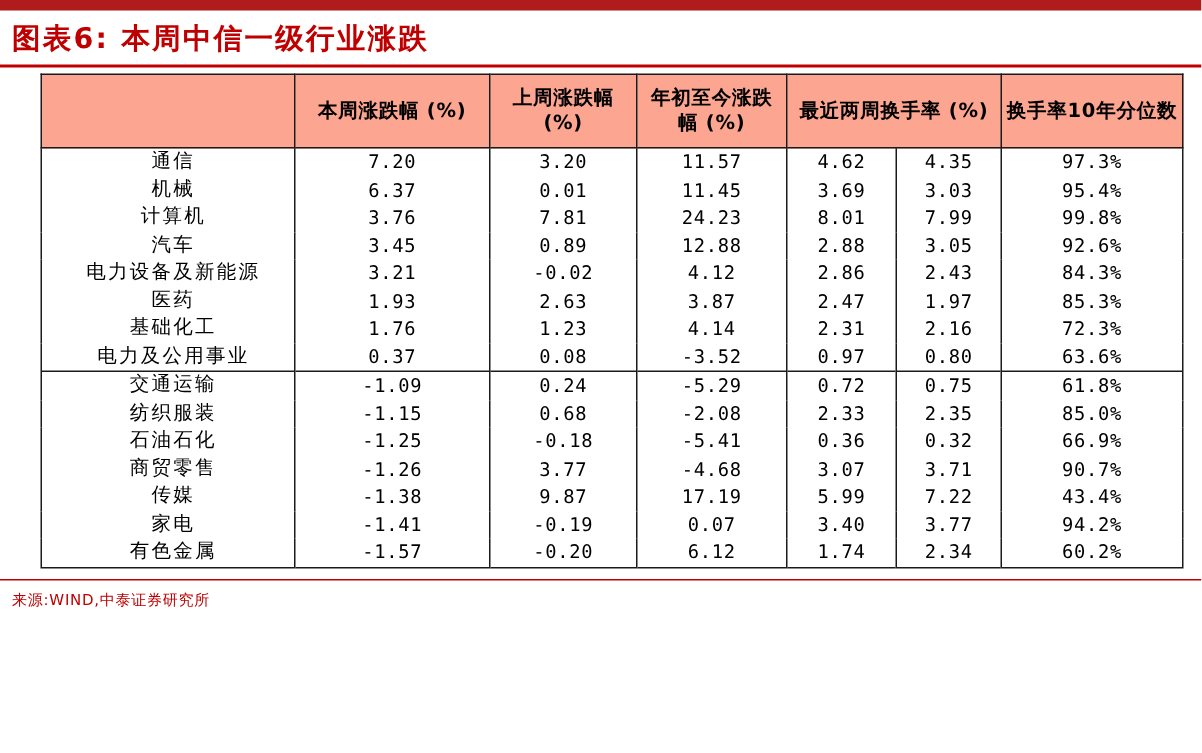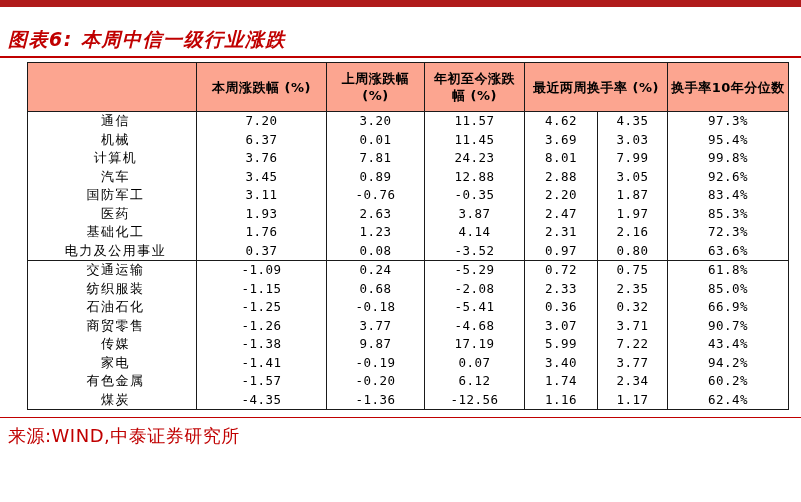--- a/index.html
+++ b/index.html
@@ -10,23 +10,23 @@
   }
   *{margin:0;padding:0;box-sizing:border-box;}
   html,body{background:#ffffff;}
   body{
     width:801px;height:502px;position:relative;overflow:hidden;
     font-family:"DejaVu Sans","Liberation Sans",sans-serif;
     color:#000;
   }
   .top-bar{width:801px;height:7px;background:var(--topbar);}
   .figure-title{
-    margin:19px 0 0 8px;
+    margin:6px 0 0 8px;
     color:var(--accent);
-    font-size:19px;font-weight:bold;font-style:italic;
+    font-size:19px;font-weight:bold;
     letter-spacing:1.5px;line-height:26px;
   }
   .title-rule{margin-top:4px;border-top:2px solid var(--accent);width:801px;}
   .table-wrap{margin:4px 0 0 27px;}
   table{
     border-collapse:collapse;table-layout:fixed;width:761px;
     border:1.5px solid var(--border);
   }
   thead th{
     background:var(--header-bg);
@@ -47,21 +47,21 @@
   }
   tbody td.num{
     text-align:center;
     font-family:"DejaVu Sans Mono","Liberation Mono",monospace;
     font-size:12.5px;letter-spacing:0.5px;
   }
   tbody tr.group-divider td{border-top:1px solid var(--border);}
   .source-rule{margin-top:7px;border-top:1.5px solid var(--accent);width:801px;}
   .source-note{
     margin:6px 0 0 8px;
-    color:var(--accent);font-size:18px;letter-spacing:0.5px;
+    color:var(--accent);font-size:10px;letter-spacing:0.5px;
   }
 </style>
 </head>
 <body>
 
 <div class="top-bar"></div>
 
 <div class="figure-title">图表6: 本周中信一级行业涨跌</div>
 
 <div class="title-rule"></div>
@@ -118,27 +118,27 @@
         <tr>
           <td class="name">汽车</td>
           <td class="num">3.45</td>
           <td class="num">0.89</td>
           <td class="num">12.88</td>
           <td class="num">2.88</td>
           <td class="num">3.05</td>
           <td class="num">92.6%</td>
         </tr>
         <tr>
-          <td class="name">国防军工</td>
-          <td class="num">3.11</td>
-          <td class="num">-0.76</td>
-          <td class="num">-0.35</td>
-          <td class="num">2.20</td>
-          <td class="num">1.87</td>
-          <td class="num">83.4%</td>
+          <td class="name">电力设备及新能源</td>
+          <td class="num">3.21</td>
+          <td class="num">-0.02</td>
+          <td class="num">4.12</td>
+          <td class="num">2.86</td>
+          <td class="num">2.43</td>
+          <td class="num">84.3%</td>
         </tr>
         <tr>
           <td class="name">医药</td>
           <td class="num">1.93</td>
           <td class="num">2.63</td>
           <td class="num">3.87</td>
           <td class="num">2.47</td>
           <td class="num">1.97</td>
           <td class="num">85.3%</td>
         </tr>
@@ -216,28 +216,19 @@
         </tr>
         <tr>
           <td class="name">有色金属</td>
           <td class="num">-1.57</td>
           <td class="num">-0.20</td>
           <td class="num">6.12</td>
           <td class="num">1.74</td>
           <td class="num">2.34</td>
           <td class="num">60.2%</td>
         </tr>
-        <tr>
-          <td class="name">煤炭</td>
-          <td class="num">-4.35</td>
-          <td class="num">-1.36</td>
-          <td class="num">-12.56</td>
-          <td class="num">1.16</td>
-          <td class="num">1.17</td>
-          <td class="num">62.4%</td>
-        </tr>
       </tbody>
   </table>
 </div>
 
 <div class="source-rule"></div>
 
 <div class="source-note">来源:WIND,中泰证券研究所</div>
 
 </body></html>

